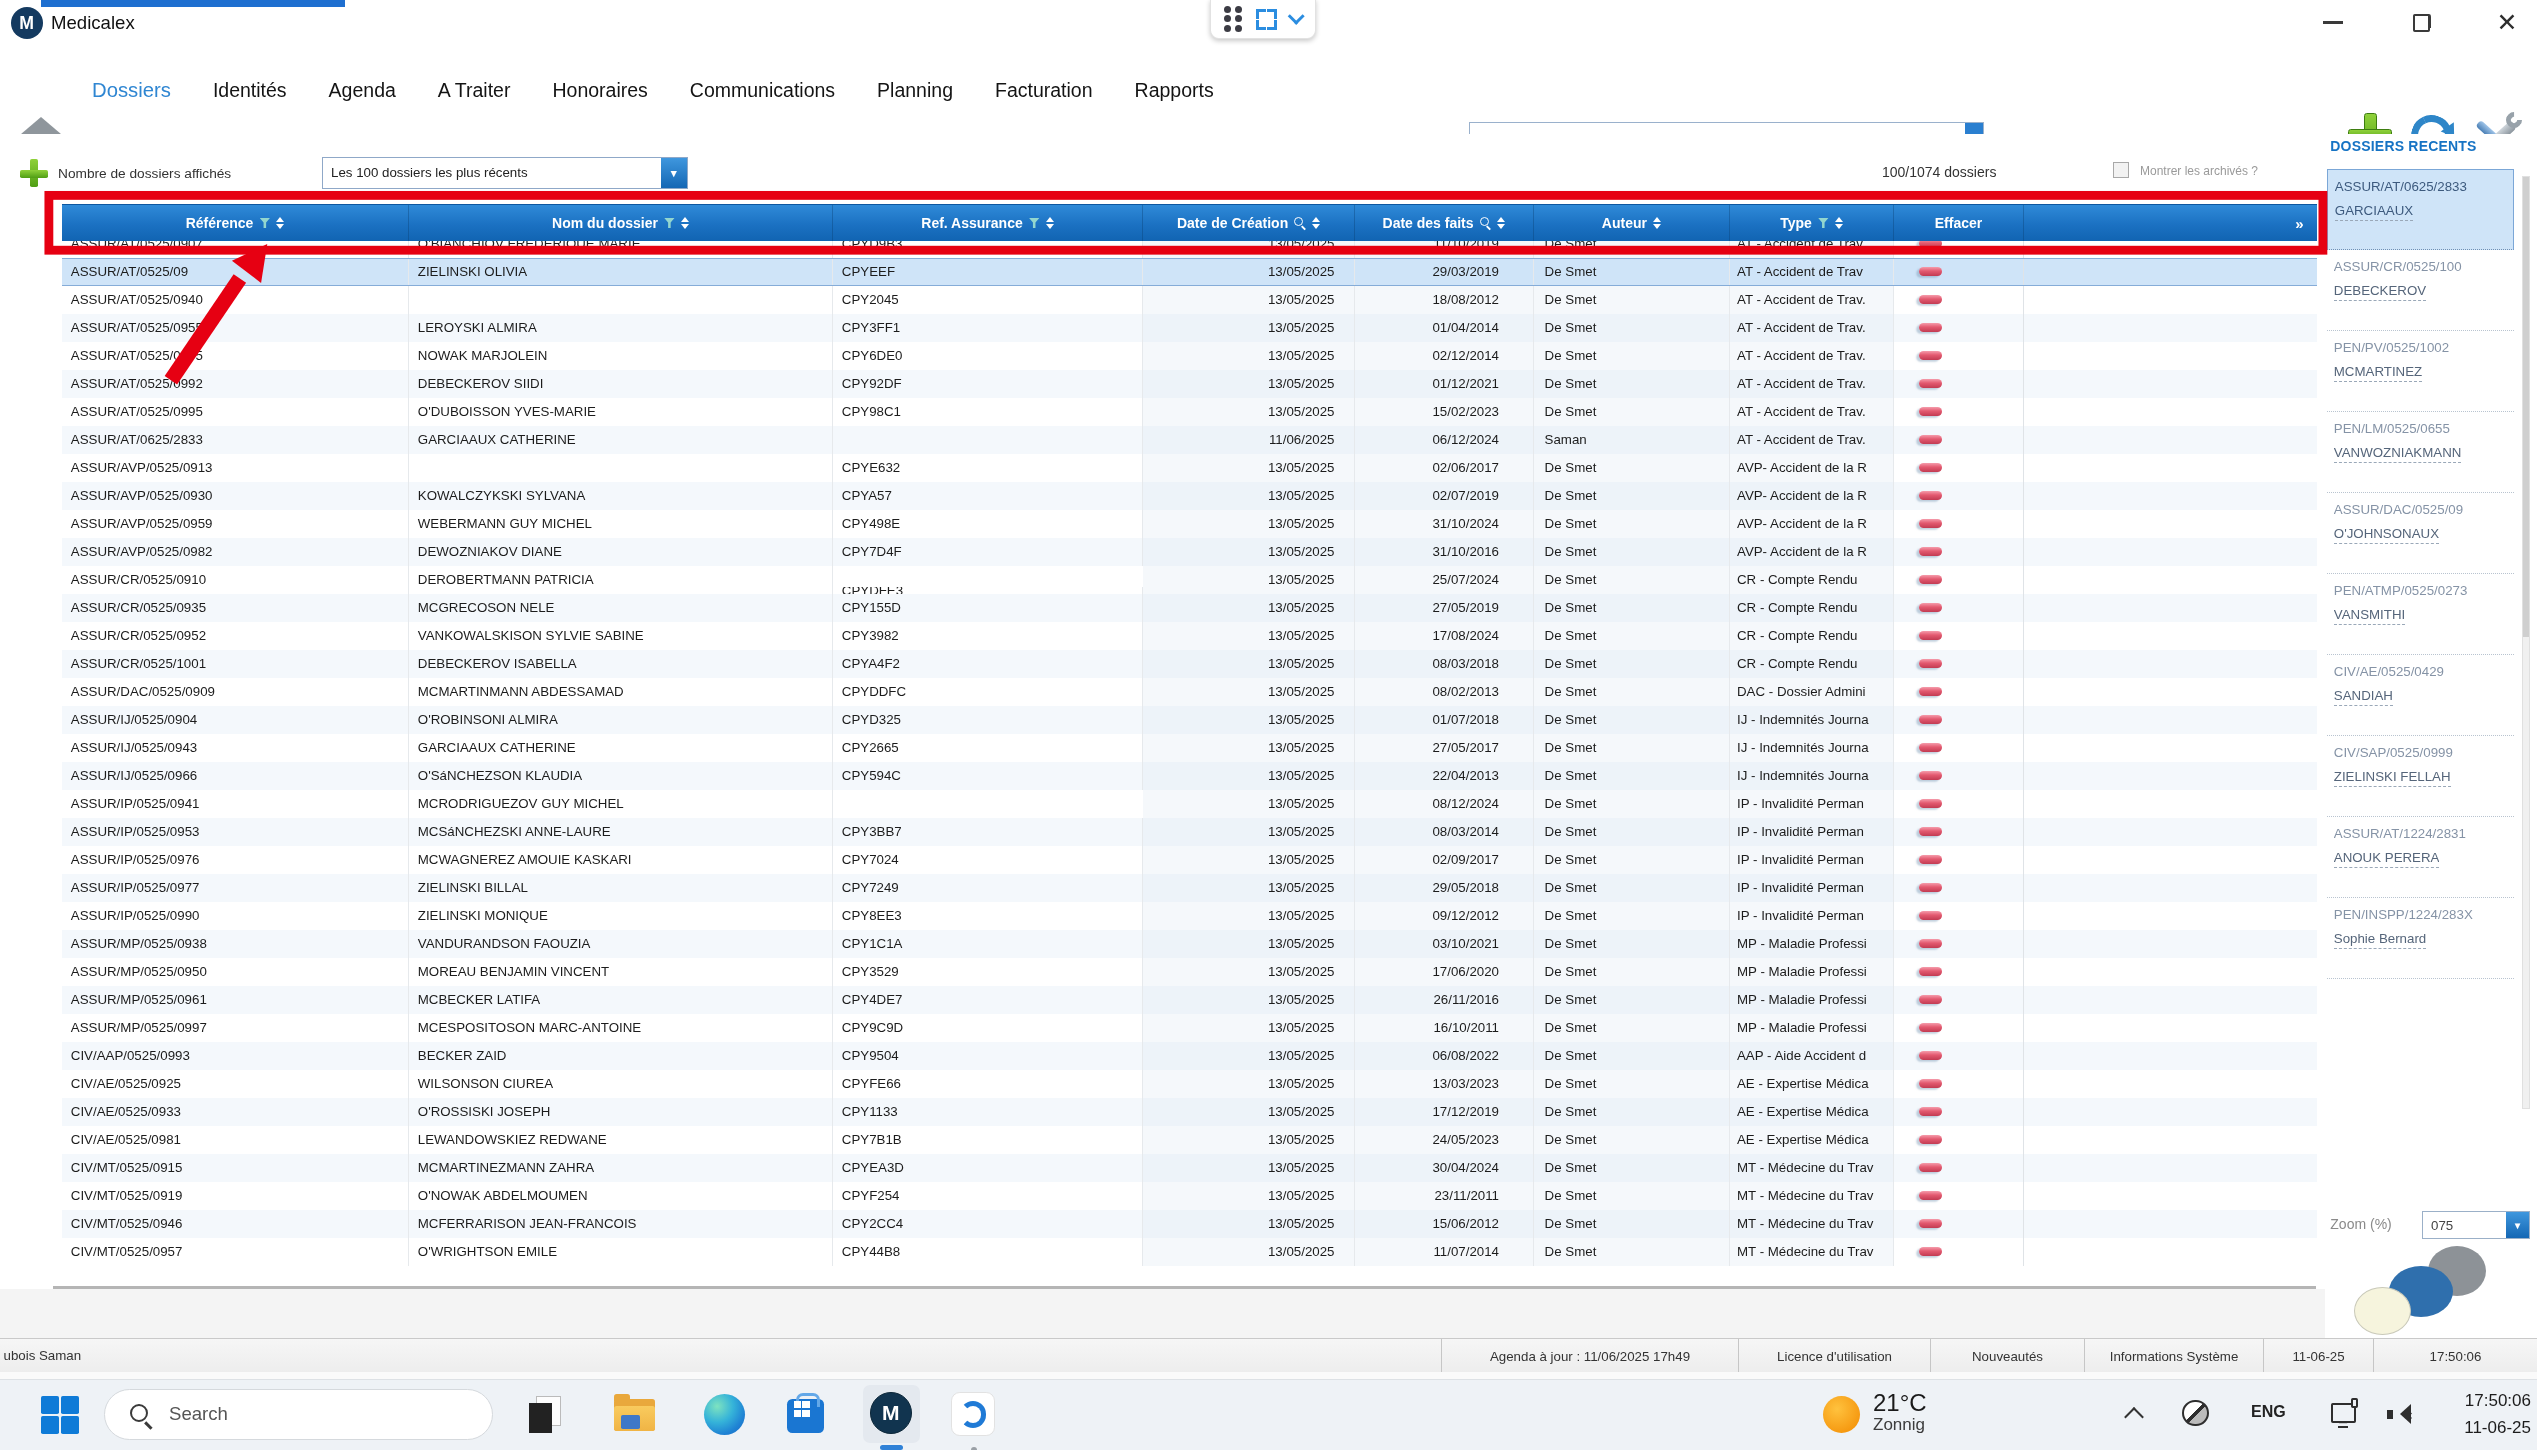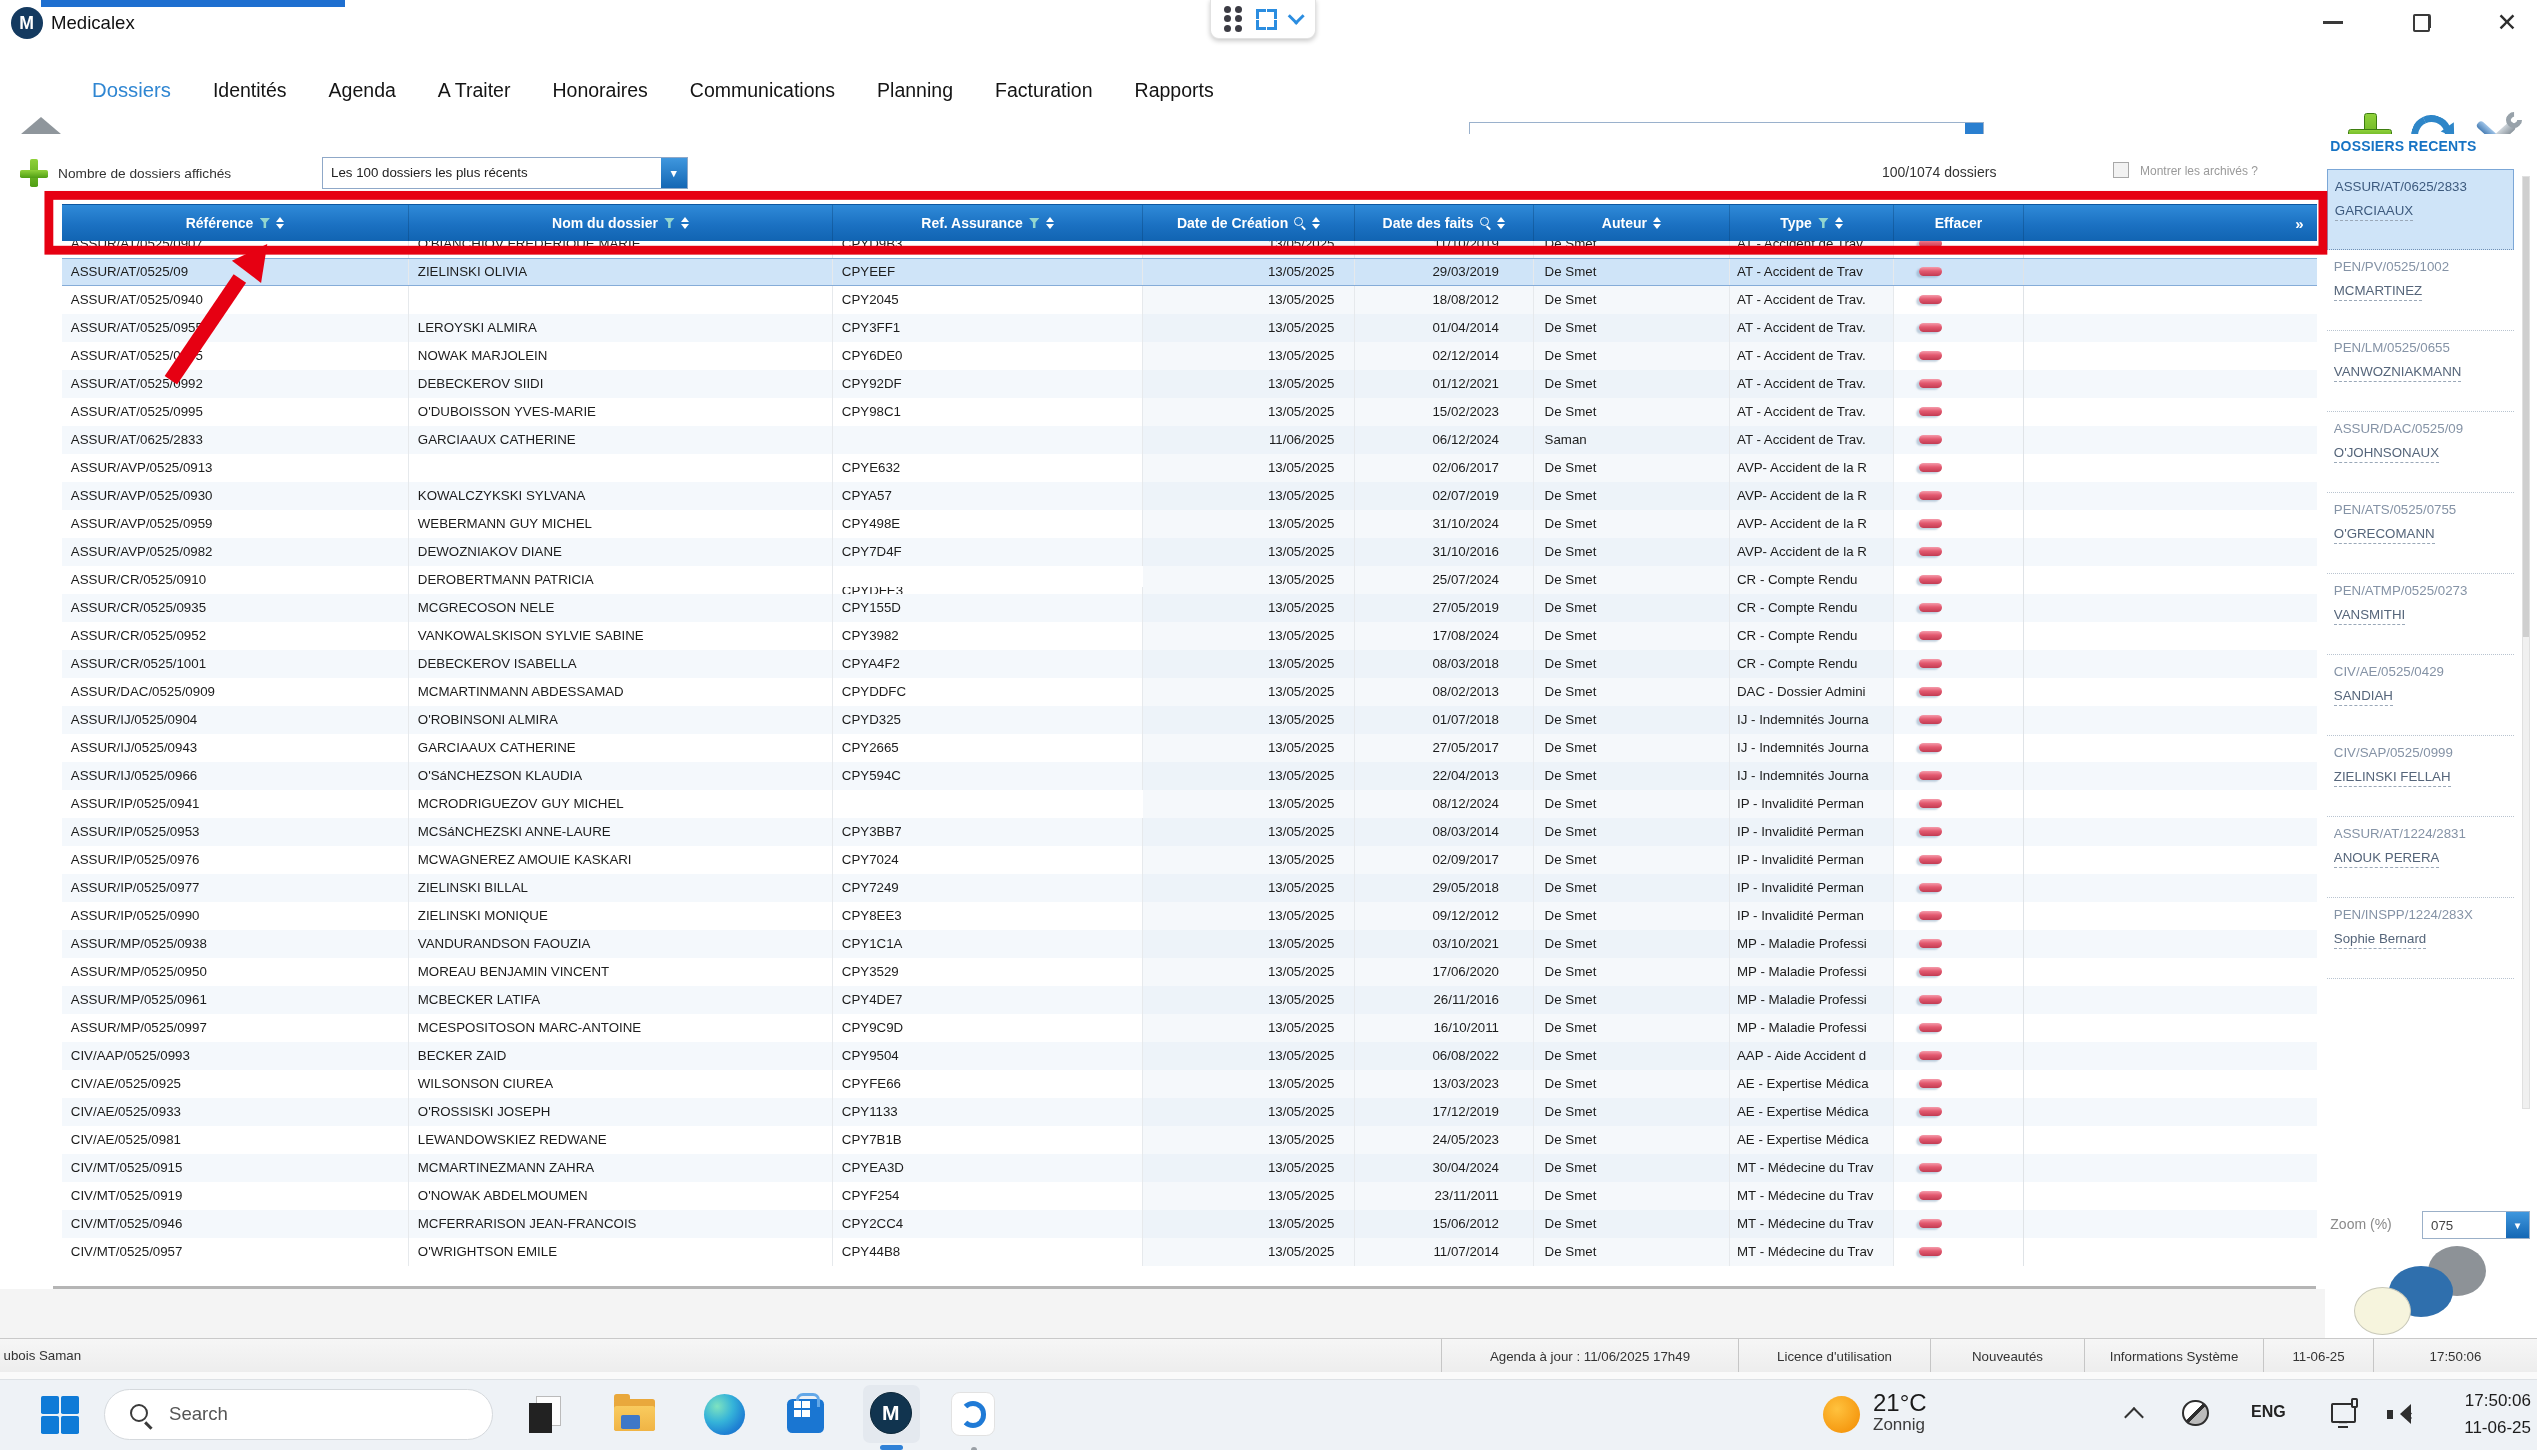--- a/index.html
+++ b/index.html
@@ -813,24 +813,24 @@
         </div>
       </div>
   </div>
   <div class="hscroll"></div>
   <div class="below-grid"></div>
 
   <div class="sidebar">
     <div class="sb-title">DOSSIERS RECENTS</div>
     <div class="sb-list" id="sb-list">
         <div class="sb-item sel"><div class="sb-ref">ASSUR/AT/0625/2833</div><div class="sb-name">GARCIAAUX</div></div>
+        <div class="sb-item"><div class="sb-ref">ASSUR/CR/0525/100</div><div class="sb-name">DEBECKEROV</div></div>
         <div class="sb-item"><div class="sb-ref">PEN/PV/0525/1002</div><div class="sb-name">MCMARTINEZ</div></div>
         <div class="sb-item"><div class="sb-ref">PEN/LM/0525/0655</div><div class="sb-name">VANWOZNIAKMANN</div></div>
         <div class="sb-item"><div class="sb-ref">ASSUR/DAC/0525/09</div><div class="sb-name">O'JOHNSONAUX</div></div>
-        <div class="sb-item"><div class="sb-ref">PEN/ATS/0525/0755</div><div class="sb-name">O'GRECOMANN</div></div>
         <div class="sb-item"><div class="sb-ref">PEN/ATMP/0525/0273</div><div class="sb-name">VANSMITHI</div></div>
         <div class="sb-item"><div class="sb-ref">CIV/AE/0525/0429</div><div class="sb-name">SANDIAH</div></div>
         <div class="sb-item"><div class="sb-ref">CIV/SAP/0525/0999</div><div class="sb-name">ZIELINSKI FELLAH</div></div>
         <div class="sb-item"><div class="sb-ref">ASSUR/AT/1224/2831</div><div class="sb-name">ANOUK PERERA</div></div>
         <div class="sb-item"><div class="sb-ref">PEN/INSPP/1224/283X</div><div class="sb-name">Sophie Bernard</div></div>
       </div>
     <div class="sb-scroll">
         <span class="sb-thumb"></span>
       </div>
     <div class="zoom-row">

